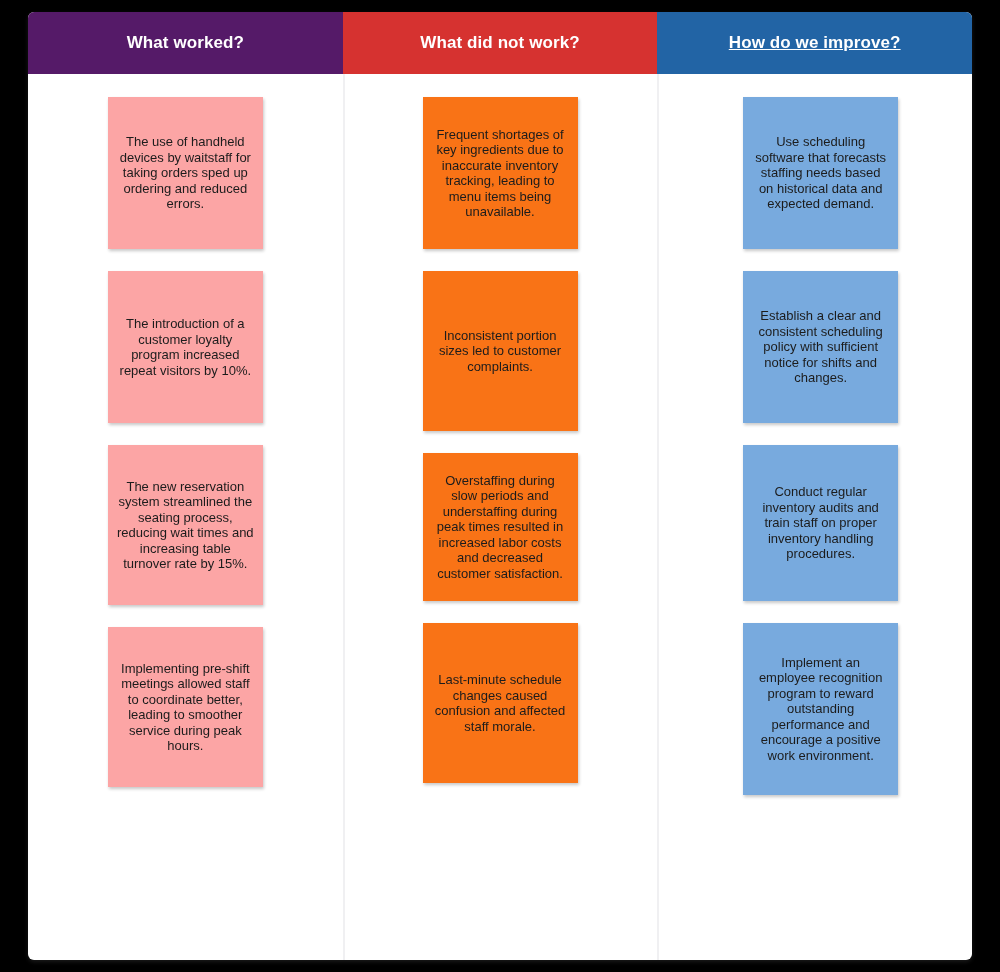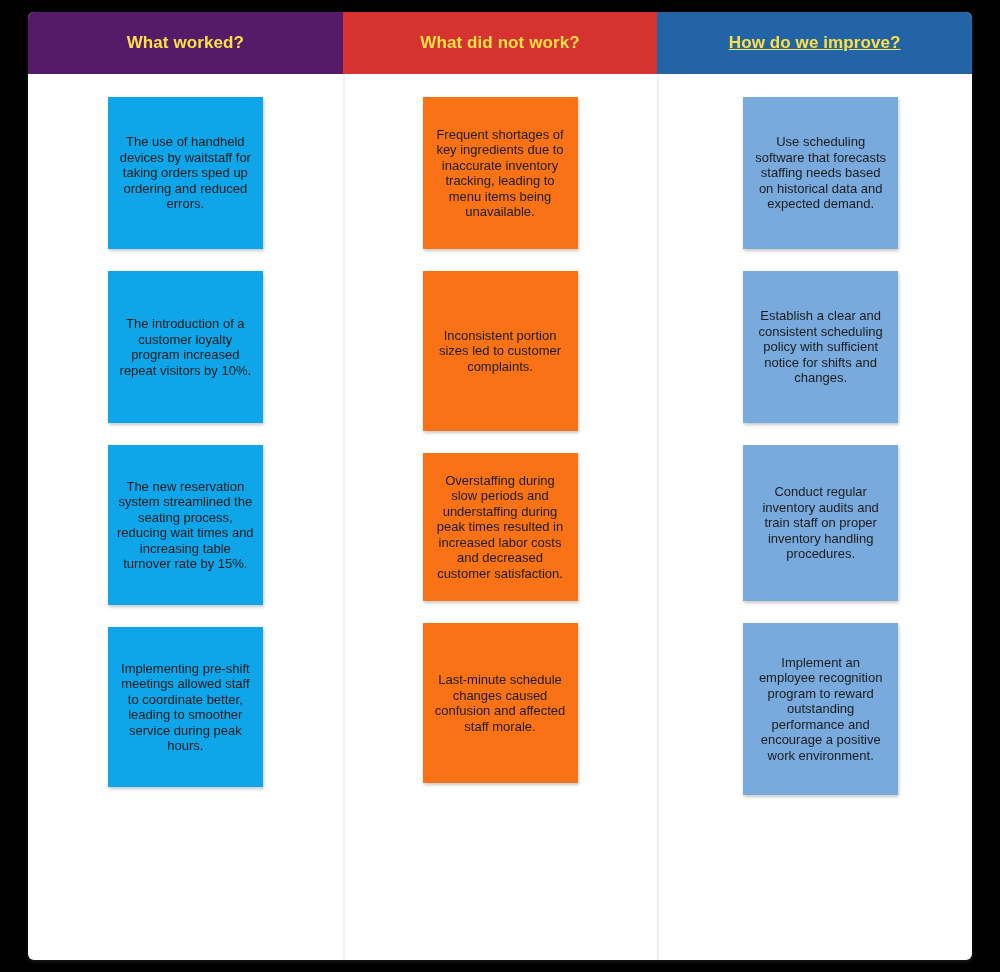--- a/index.html
+++ b/index.html
@@ -45,21 +45,21 @@
     width: 2px;
     background: #f0f0f2;
   }
 
   .column-header {
     height: 62px;
     flex: 0 0 62px;
     display: flex;
     align-items: center;
     justify-content: center;
-    color: #fde047;
+    color: #ffffff;
     font-size: 17px;
     font-weight: bold;
     letter-spacing: 0.1px;
     text-align: center;
     box-sizing: border-box;
     padding: 0 8px;
   }
 
   .col-0 .column-header { background: #551A68; }
   .col-1 .column-header { background: #D63230; }
@@ -89,21 +89,21 @@
     box-shadow: 1px 2px 3px rgba(0,0,0,0.22);
     word-wrap: break-word;
   }
 
   .card.h-sm  { height: 152px; }
   .card.h-md  { height: 156px; }
   .card.h-lg  { height: 160px; }
   .card.h-xl  { height: 148px; }
   .card.h-xxl { height: 172px; }
 
-  .col-0 .card { background: #0ea5e9; }
+  .col-0 .card { background: #fca5a5; }
   .col-1 .card { background: #f97316; }
   .col-2 .card { background: #78AADE; margin-left: 12px; }
 
   .card-text { display: block; width: 100%; }
 </style>
 </head>
 <body>
 
 <div id="board">
     <div class="column col-0">

